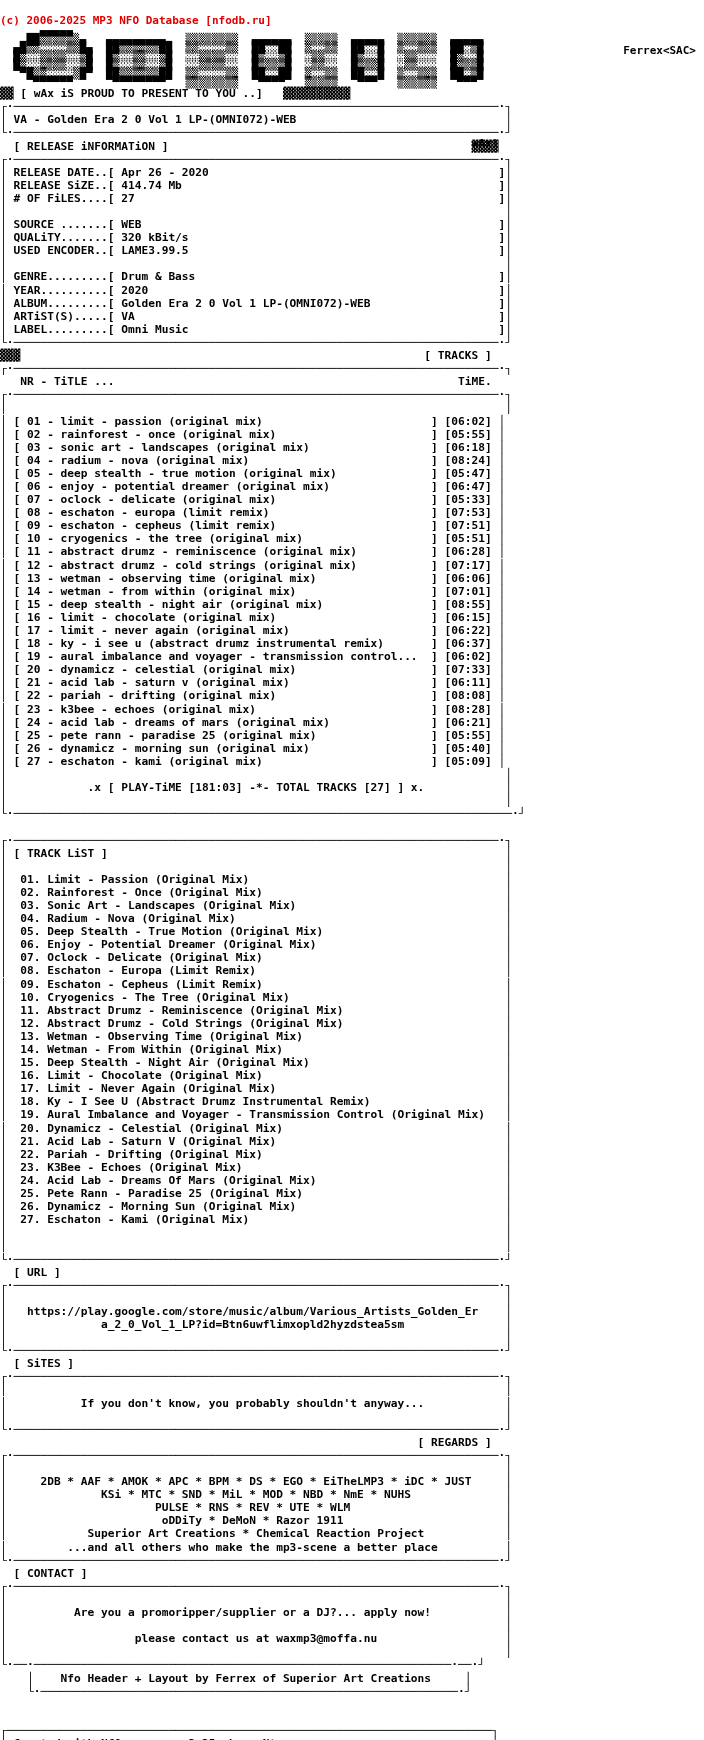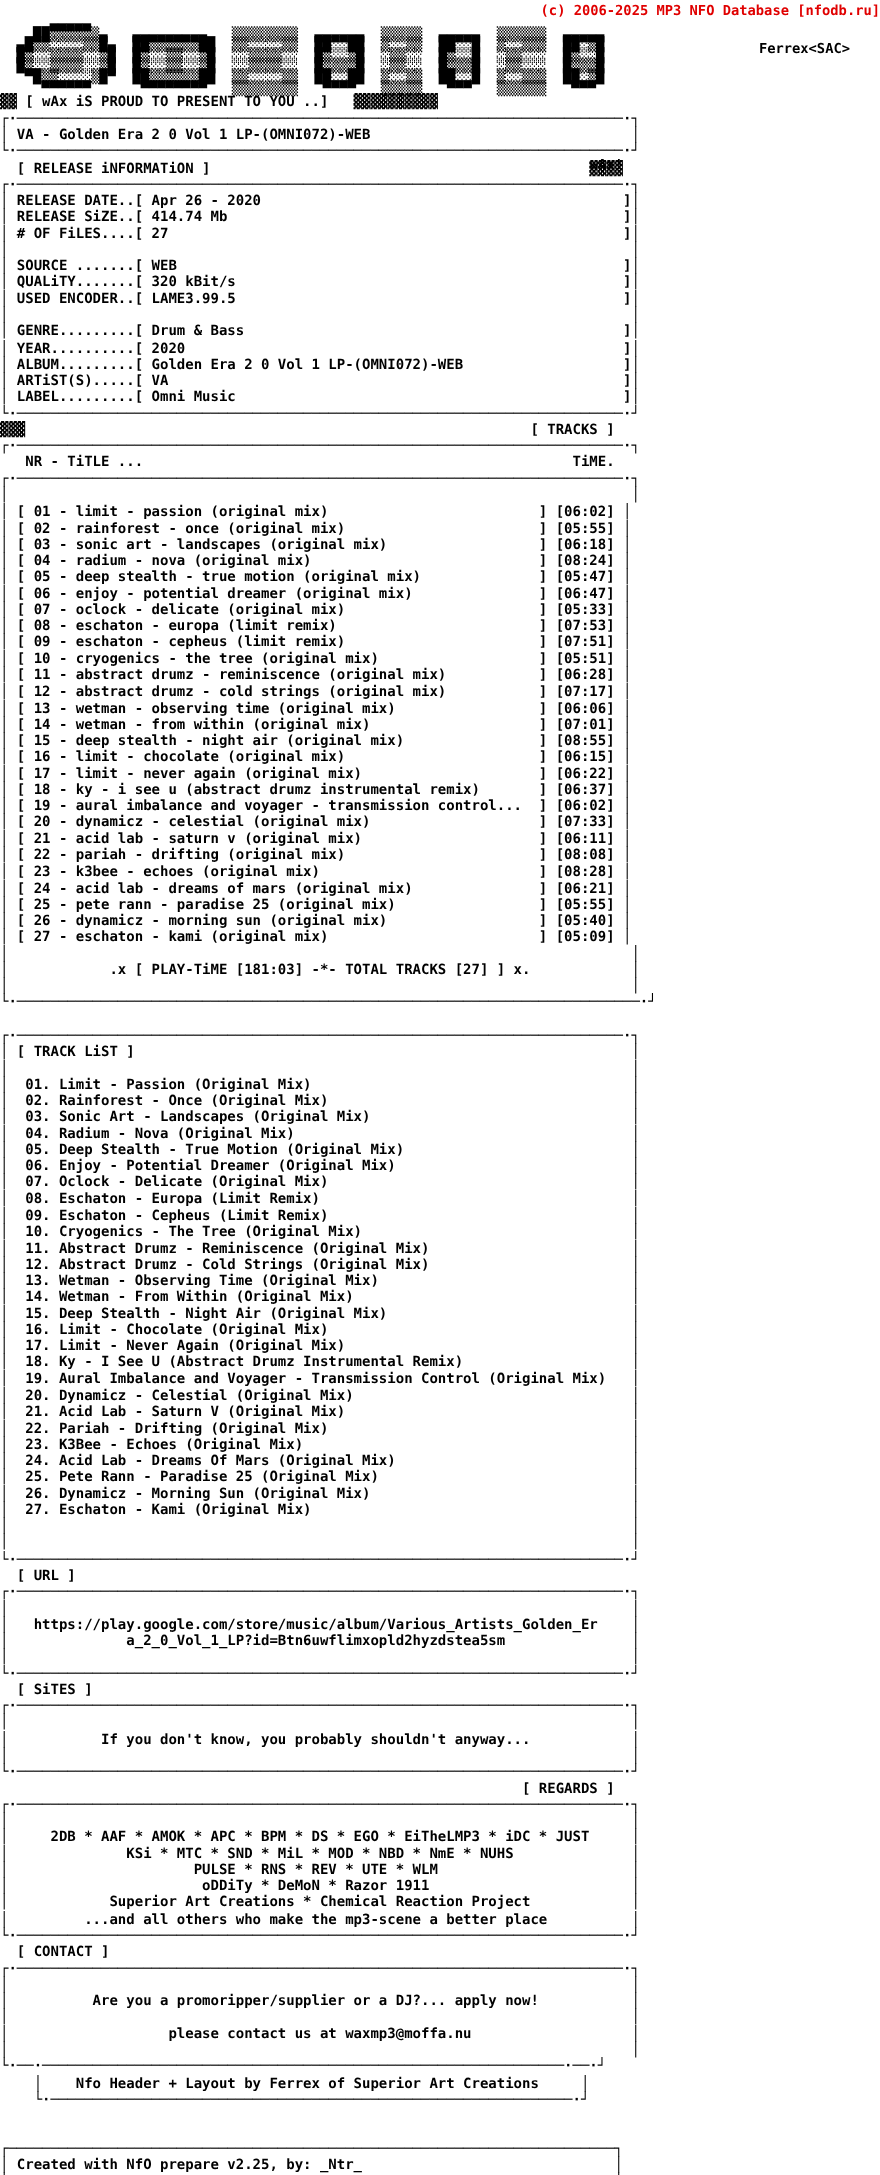--- a/index.html
+++ b/index.html
@@ -10,27 +10,27 @@
     color:#000000;
   }
   .page{
     position:relative;
     width:704px;
     min-height:1740px;
     background:#fff;
     overflow:hidden;
   }
   .dbhdr{
-    text-align:right;
+    text-align:left;
     color:#e00000;
     font-size:11px;
     line-height:13px;
     font-weight:bold;
     letter-spacing:0px;
-    padding-top:2px;
+    padding-top:14px;
     white-space:pre;
   }
   pre.art{
     margin:0;
     font-family:"DejaVu Sans Mono","Liberation Mono",monospace;
     font-size:11px;
     line-height:8.6px;
     letter-spacing:0px;
     white-space:pre;
     color:#000;
@@ -41,21 +41,21 @@
     font-family:"DejaVu Sans Mono","Liberation Mono",monospace;
     font-size:11.2px;
     line-height:13.1px;
     white-space:pre;
     color:#000;
     font-weight:bold;
     letter-spacing:0px;
   }
   .credit{
     position:absolute;
-    right:24px;
+    right:8px;
     top:17px;
     font-size:11px;
     line-height:13px;
     font-weight:bold;
     white-space:pre;
   }
   .waxtag{
     position:absolute;
     left:472px;
     top:110px;

